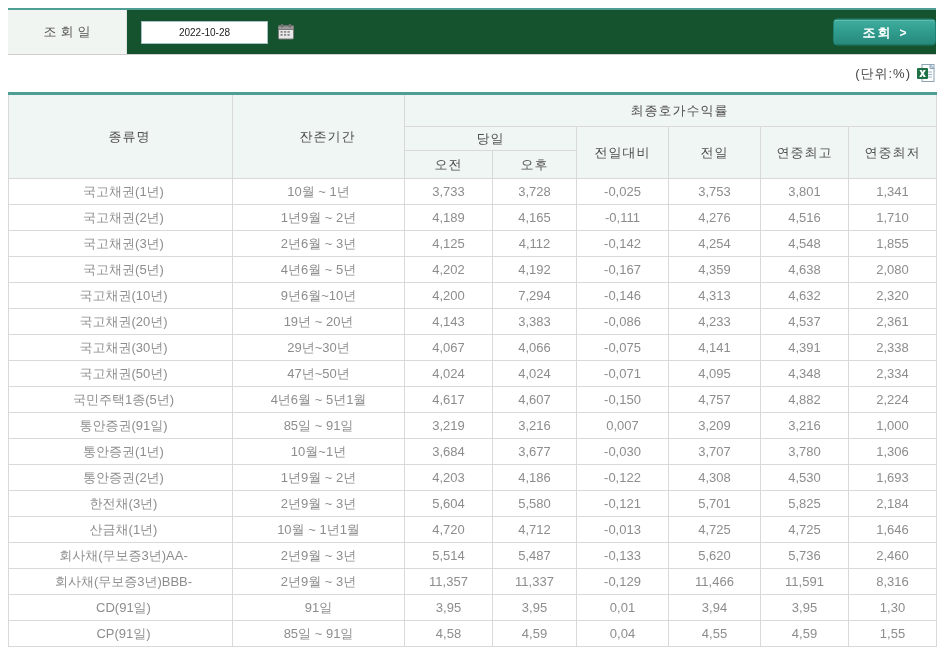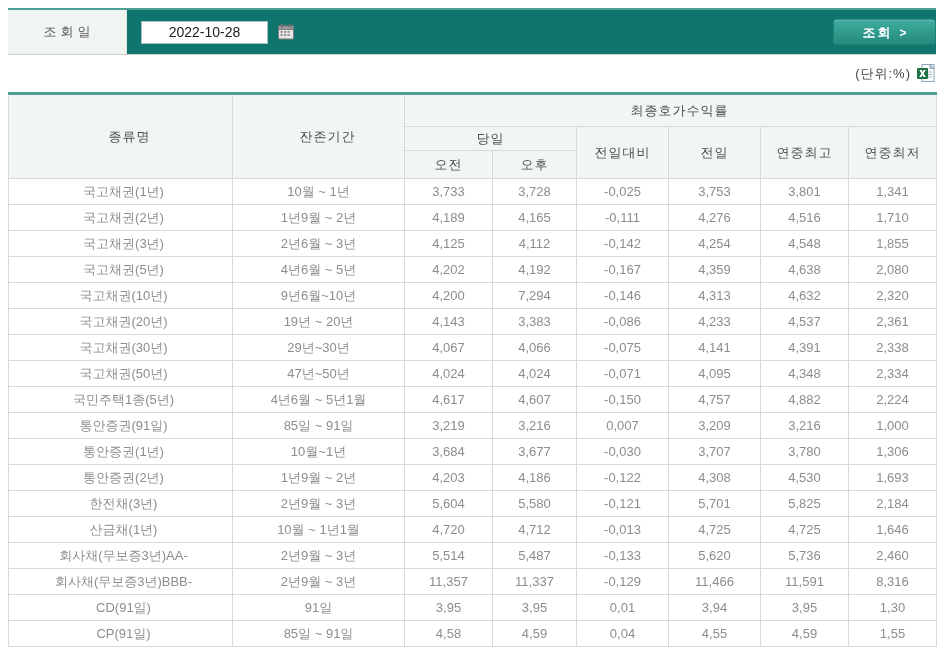--- a/index.html
+++ b/index.html
@@ -14,31 +14,31 @@
   }
   *{box-sizing:border-box;margin:0;padding:0;}
   html,body{width:944px;height:661px;overflow:hidden;background:#fff;
     font-family:"Liberation Sans","DejaVu Sans",sans-serif;}
   .page{width:944px;height:661px;position:relative;}
 
   
   .filter-bar{
     position:absolute;left:8px;top:8px;width:928px;height:47px;
     border-top:2px solid #4f9e93;border-bottom:1px solid #cfcfcf;
-    background:#0f766e;display:flex;align-items:stretch;
+    background:#14532d;display:flex;align-items:stretch;
   }
   .filter-label{
     width:119px;background:#f0f5f2;border-right:1px solid #e2e2e2;
     display:flex;align-items:center;justify-content:center;
     font-size:13px;color:#555;letter-spacing:4px;padding-left:4px;
   }
   .filter-field{flex:1;display:flex;align-items:center;padding-left:14px;gap:9px;position:relative;}
   .date-input{
     width:127px;height:23px;border:1px solid #a9bfc7;text-align:center;
-    font-size:14px;color:#222;font-family:"Liberation Sans",sans-serif;background:#fff;
+    font-size:10px;color:#222;font-family:"Liberation Sans",sans-serif;background:#fff;
   }
   .cal-btn{background:none;border:none;cursor:pointer;width:18px;height:18px;padding:0;line-height:0;}
   .search-btn{
     position:absolute;right:0;top:50%;transform:translateY(-50%);
     width:103px;height:27px;border:1px solid #1f8276;border-radius:4px;
     background:linear-gradient(#3fae9f 0%,#2f9a8c 55%,#27897c 100%);
     color:#fff;font-weight:bold;font-size:13px;letter-spacing:2px;cursor:pointer;
     display:flex;align-items:center;justify-content:center;gap:7px;
     box-shadow:inset 0 1px 0 rgba(255,255,255,.35);
   }

